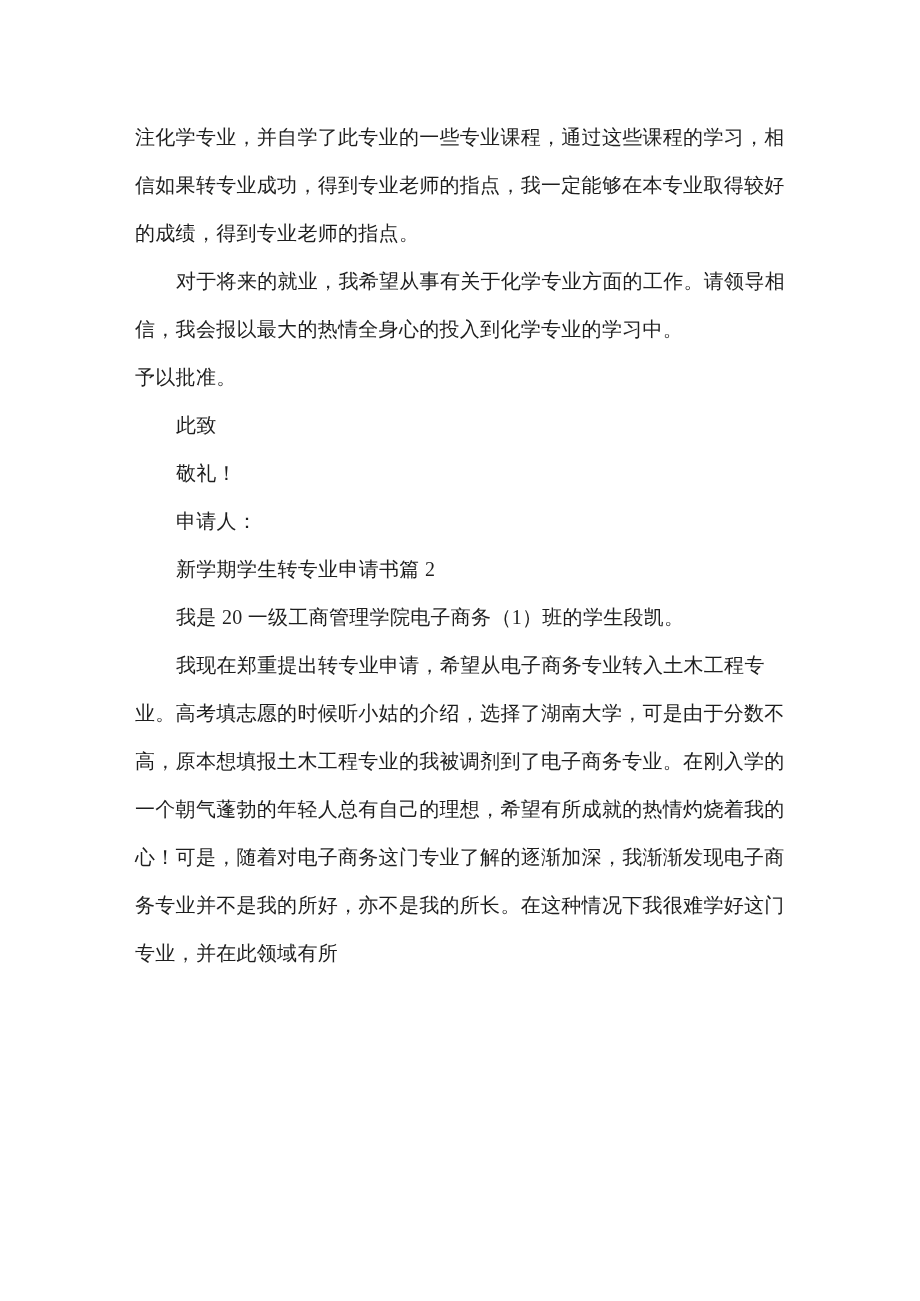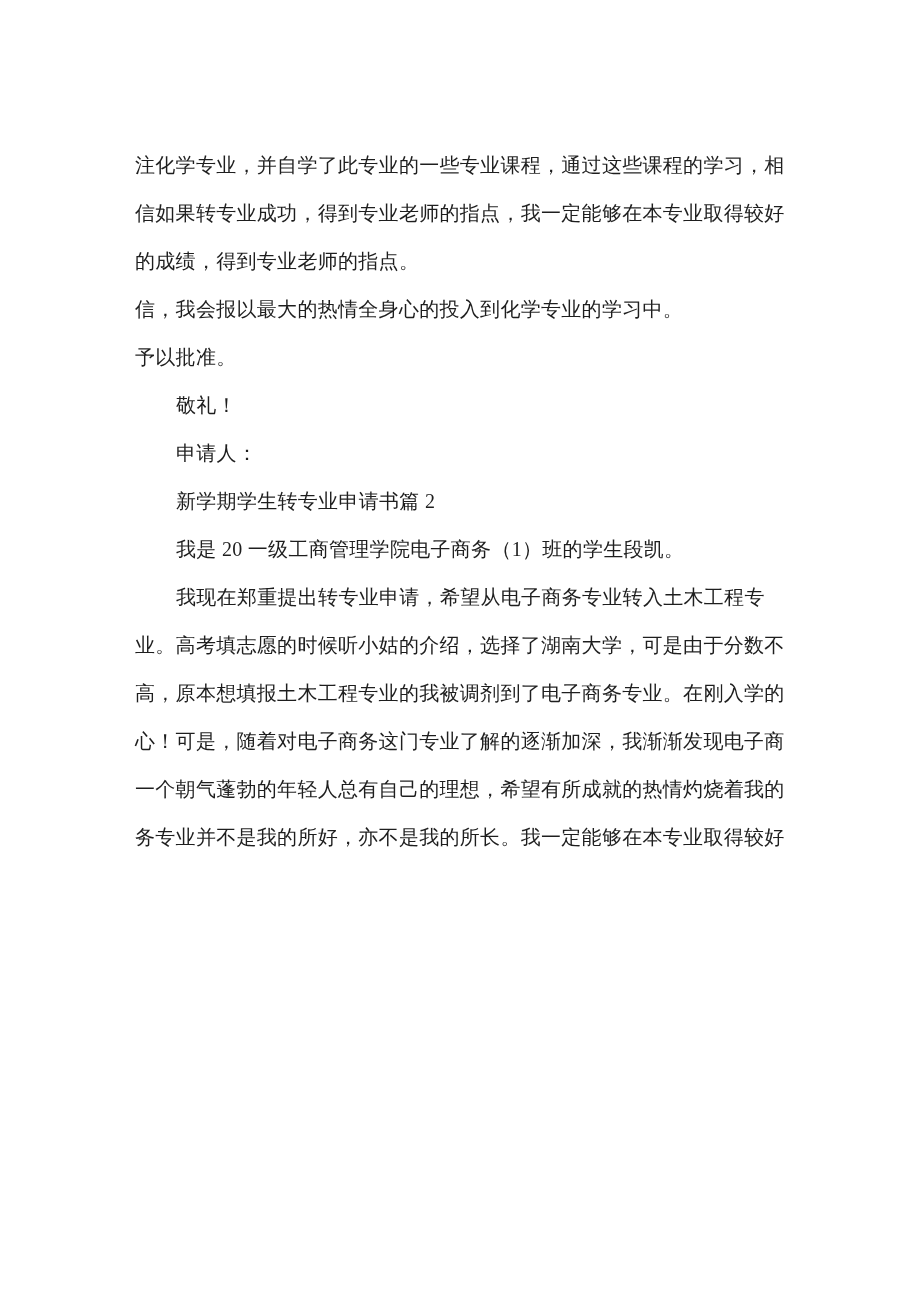--- a/index.html
+++ b/index.html
@@ -13,21 +13,20 @@
     position: relative;
     overflow: hidden;
   }
   .doc-page {
     position: absolute;
     left: 0;
     top: 0;
     width: 920px;
     height: 979px;
     background: #ffffff;
-    margin-top: 28px;
   }
   .doc-body {
     position: absolute;
     left: 135px;
     top: 113px;
     width: 665px;
   }
   .line {
     height: 48px;
     line-height: 48px;
@@ -43,26 +42,29 @@
   }
 </style>
 </head>
 <body>
 
 <div class="doc-page">
   <div class="doc-body">
     <div class="line">注化学专业，并自学了此专业的一些专业课程，通过这些课程的学习，相</div>
     <div class="line">信如果转专业成功，得到专业老师的指点，我一定能够在本专业取得较好</div>
     <div class="line">的成绩，得到专业老师的指点。</div>
+    <div class="line indent">对于将来的就业，我希望从事有关于化学专业方面的工作。请领导相</div>
     <div class="line">信，我会报以最大的热情全身心的投入到化学专业的学习中。</div>
     <div class="line">予以批准。</div>
+    <div class="line indent">此致</div>
     <div class="line indent">敬礼！</div>
     <div class="line indent">申请人：</div>
     <div class="line indent">新学期学生转专业申请书篇 2</div>
     <div class="line indent">我是 20 一级工商管理学院电子商务（1）班的学生段凯。</div>
     <div class="line indent">我现在郑重提出转专业申请，希望从电子商务专业转入土木工程专</div>
     <div class="line">业。高考填志愿的时候听小姑的介绍，选择了湖南大学，可是由于分数不</div>
     <div class="line">高，原本想填报土木工程专业的我被调剂到了电子商务专业。在刚入学的</div>
+    <div class="line">一个朝气蓬勃的年轻人总有自己的理想，希望有所成就的热情灼烧着我的</div>
     <div class="line">心！可是，随着对电子商务这门专业了解的逐渐加深，我渐渐发现电子商</div>
-    <div class="line">一个朝气蓬勃的年轻人总有自己的理想，希望有所成就的热情灼烧着我的</div>
-    <div class="line">务专业并不是我的所好，亦不是我的所长。我一定能够在本专业取得较好</div>
+    <div class="line">务专业并不是我的所好，亦不是我的所长。在这种情况下我很难学好这门</div>
+    <div class="line">专业，并在此领域有所</div>
   </div>
 </div>
 
 </body></html>

